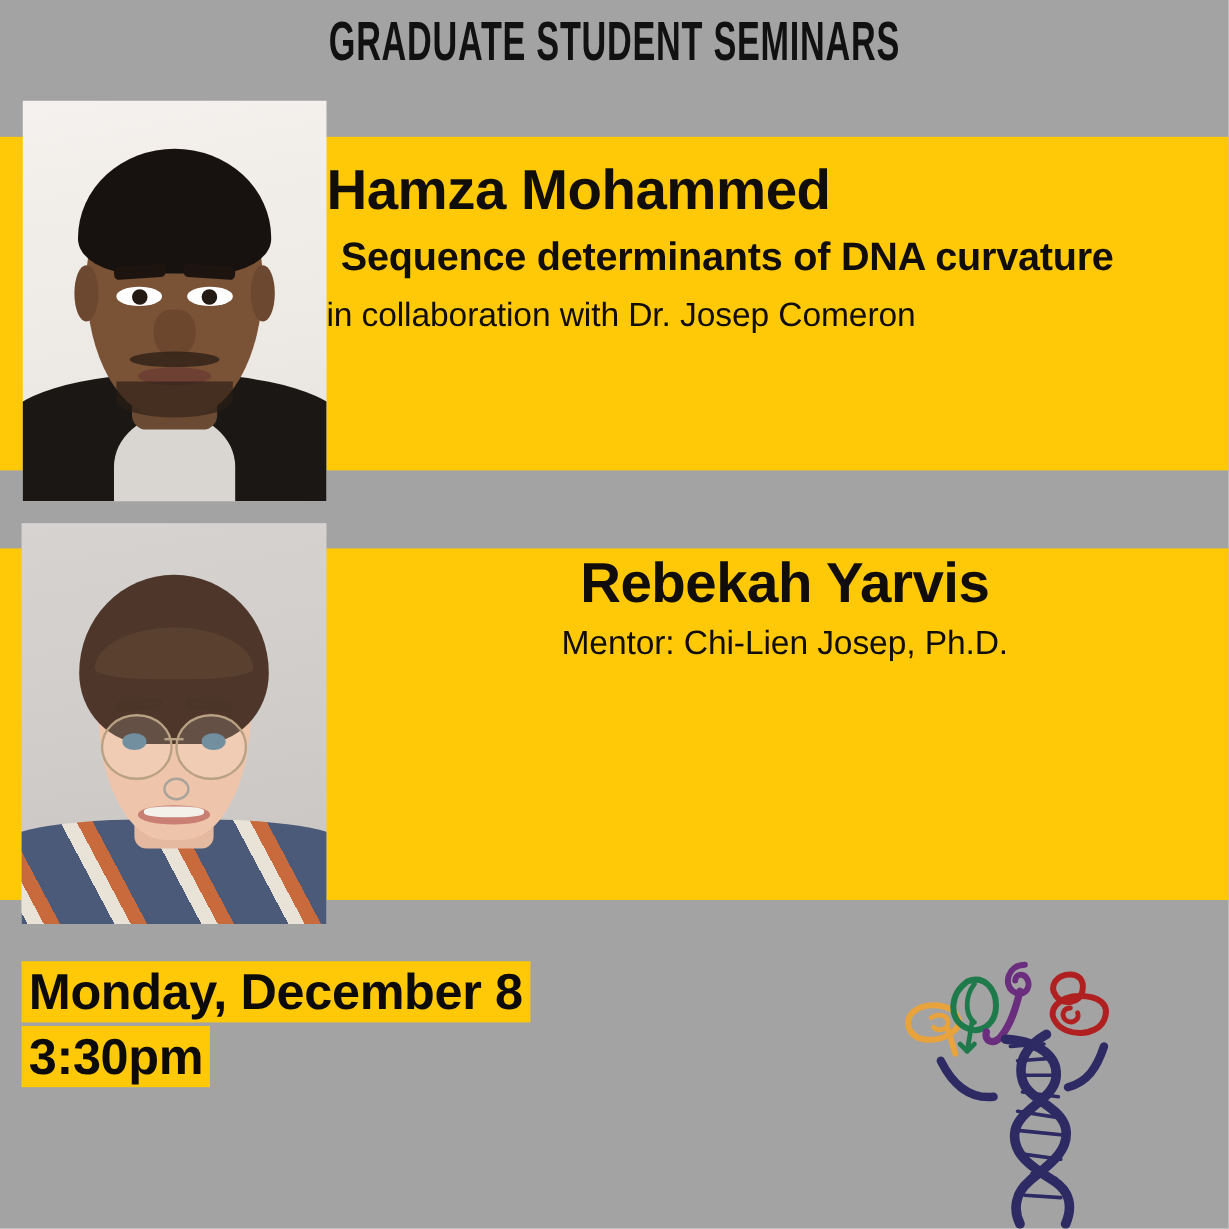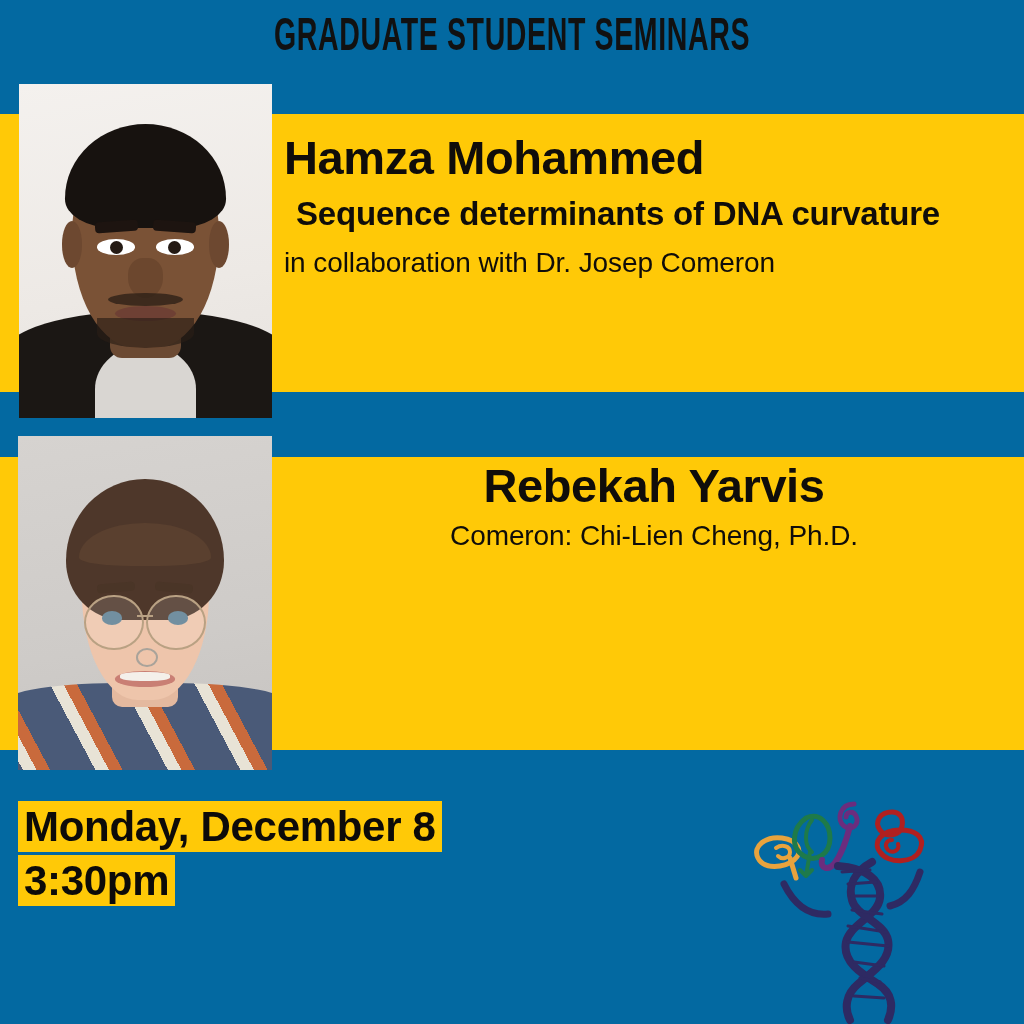--- a/index.html
+++ b/index.html
@@ -2,21 +2,21 @@
 <html><head>
 <meta charset="utf-8">
 <style>
   html,body{margin:0;padding:0;}
   body{
     width:1024px;height:1024px;overflow:hidden;
     background:#ffffff;
     font-family:"Liberation Sans", sans-serif;
     position:relative;
   }
-  .poster{position:absolute;inset:0;background:#0369a1;}
+  .poster{position:absolute;inset:0;background:#a3a3a3;}
 
   
   .title{
     position:absolute;left:0;top:10px;width:1024px;
     text-align:center;
     font-family:"Liberation Sans", sans-serif;
     font-weight:bold;
     font-size:46px;
     letter-spacing:1px;
     color:#111111;
@@ -84,21 +84,21 @@
   .p2-bridge{position:absolute;left:47%;top:53.5%;width:6%;height:2px;background:#b9a183;}
   .p2-eyeL{position:absolute;left:33%;top:52.5%;width:8%;height:4%;background:#5d7f92;border-radius:50%;}
   .p2-eyeR{position:absolute;right:33%;top:52.5%;width:8%;height:4%;background:#5d7f92;border-radius:50%;}
   .p2-nosering{position:absolute;left:46.5%;top:63.5%;width:7%;height:4.5%;
     border:2.5px solid #a9a39a;border-radius:50%;}
   .p2-mouth{position:absolute;left:38%;top:70.5%;width:24%;height:4.6%;background:#c97f74;border-radius:50%;}
   .p2-teeth{position:absolute;left:40%;top:70.8%;width:20%;height:2.6%;background:#f4f0ea;border-radius:40%;}
 
   
   .speaker{position:absolute;color:#100d0a;}
-  .sp1{left:284px;top:134px;width:740px;}
+  .sp1{left:272px;top:134px;width:740px;}
   .sp2{left:284px;top:462px;width:740px;text-align:center;}
 
   .sp-name{
     font-size:47px;font-weight:bold;line-height:1.04;
     letter-spacing:-0.4px;margin:0 0 4px 0;
   }
   .sp-title{
     font-size:33px;font-weight:bold;line-height:1.18;
     letter-spacing:-0.2px;margin:12px;
   }
@@ -188,21 +188,21 @@
       <div class="p2-glassR"></div>
       <div class="p2-bridge"></div>
       <div class="p2-nosering"></div>
       <div class="p2-mouth"></div>
       <div class="p2-teeth"></div>
     </div>
   </div>
 
   <div class="speaker sp2">
     <div class="sp-name">Rebekah Yarvis</div>
-    <div class="sp-sub">Comeron: Chi-Lien Cheng, Ph.D.</div>
+    <div class="sp-sub">Mentor: Chi-Lien Josep, Ph.D.</div>
   </div>
 
   <div class="details">
     <span class="hl-line"><span class="hl">Monday, December 8</span></span>
     <span class="hl-line"><span class="hl">3:30pm</span></span>
   </div>
 
   <div class="logo">
     <svg viewBox="0 0 272 238" xmlns="http://www.w3.org/2000/svg" aria-hidden="true">
       <g fill="none" stroke-linecap="round" stroke-linejoin="round">

